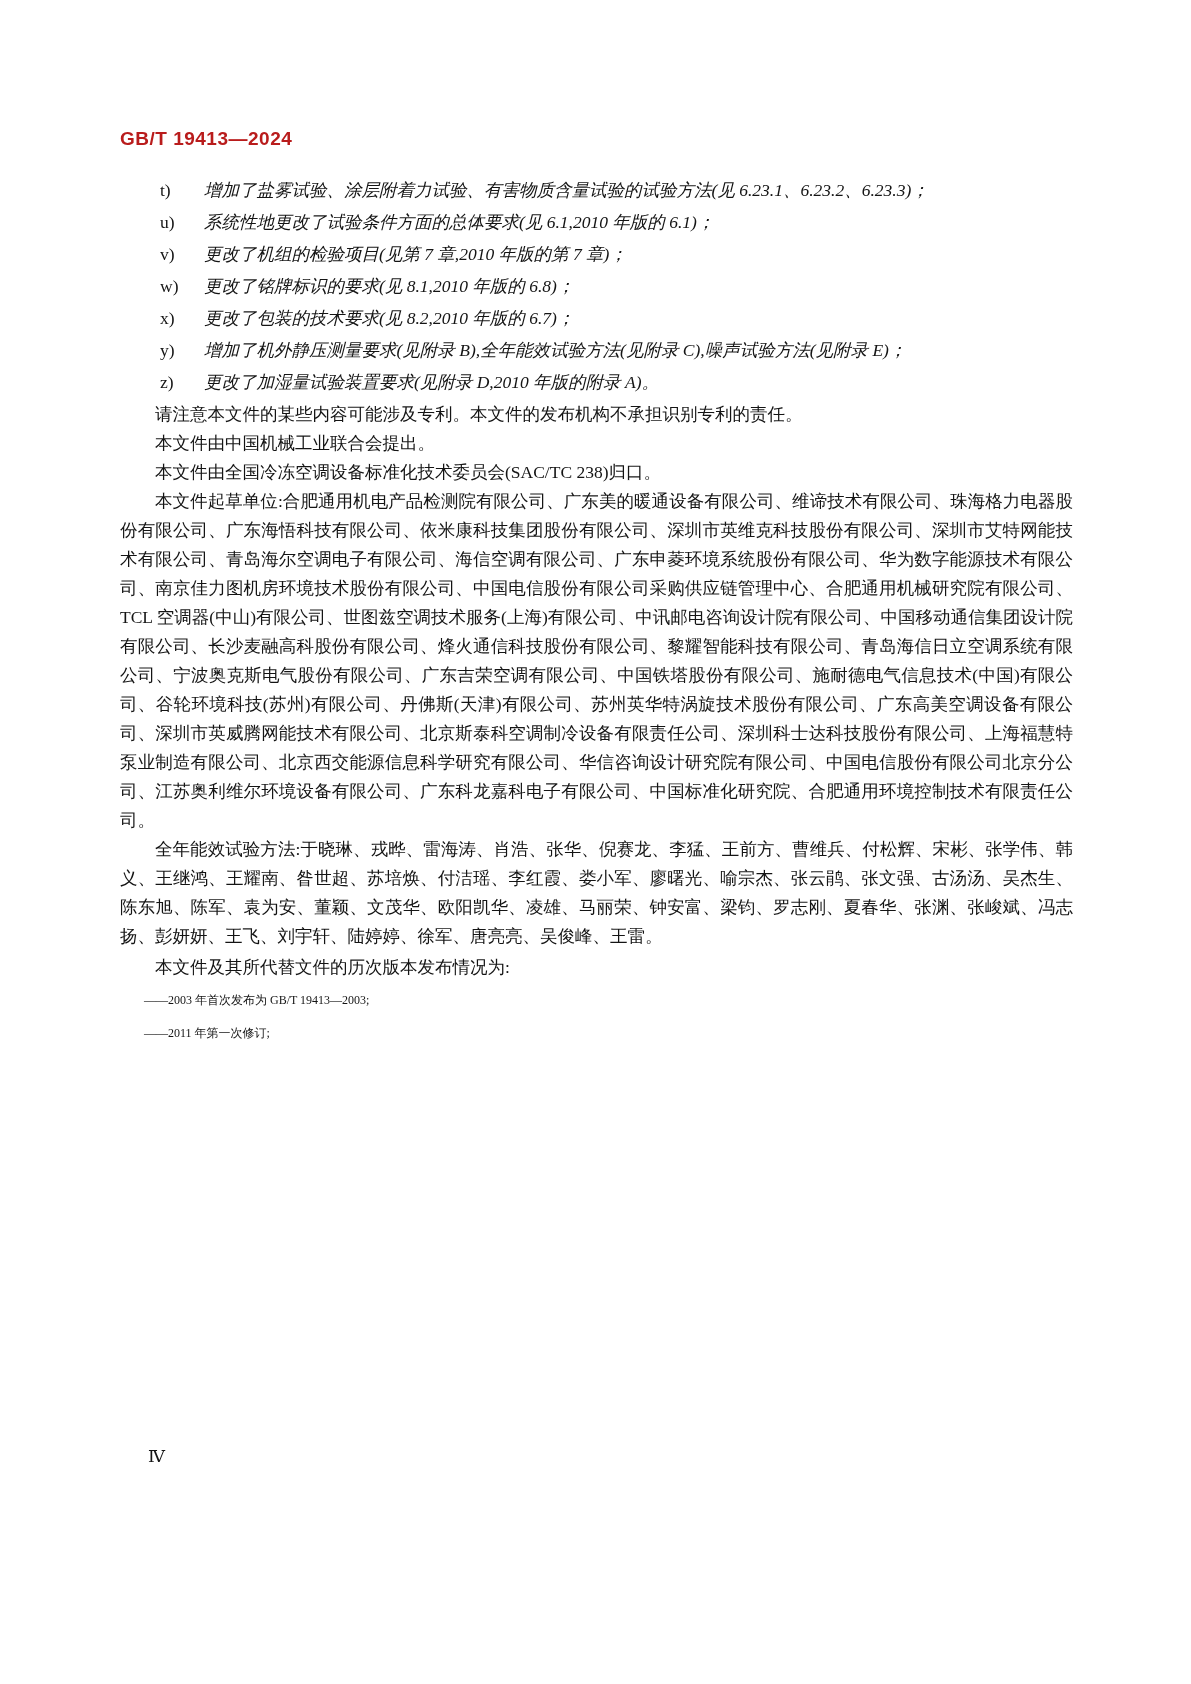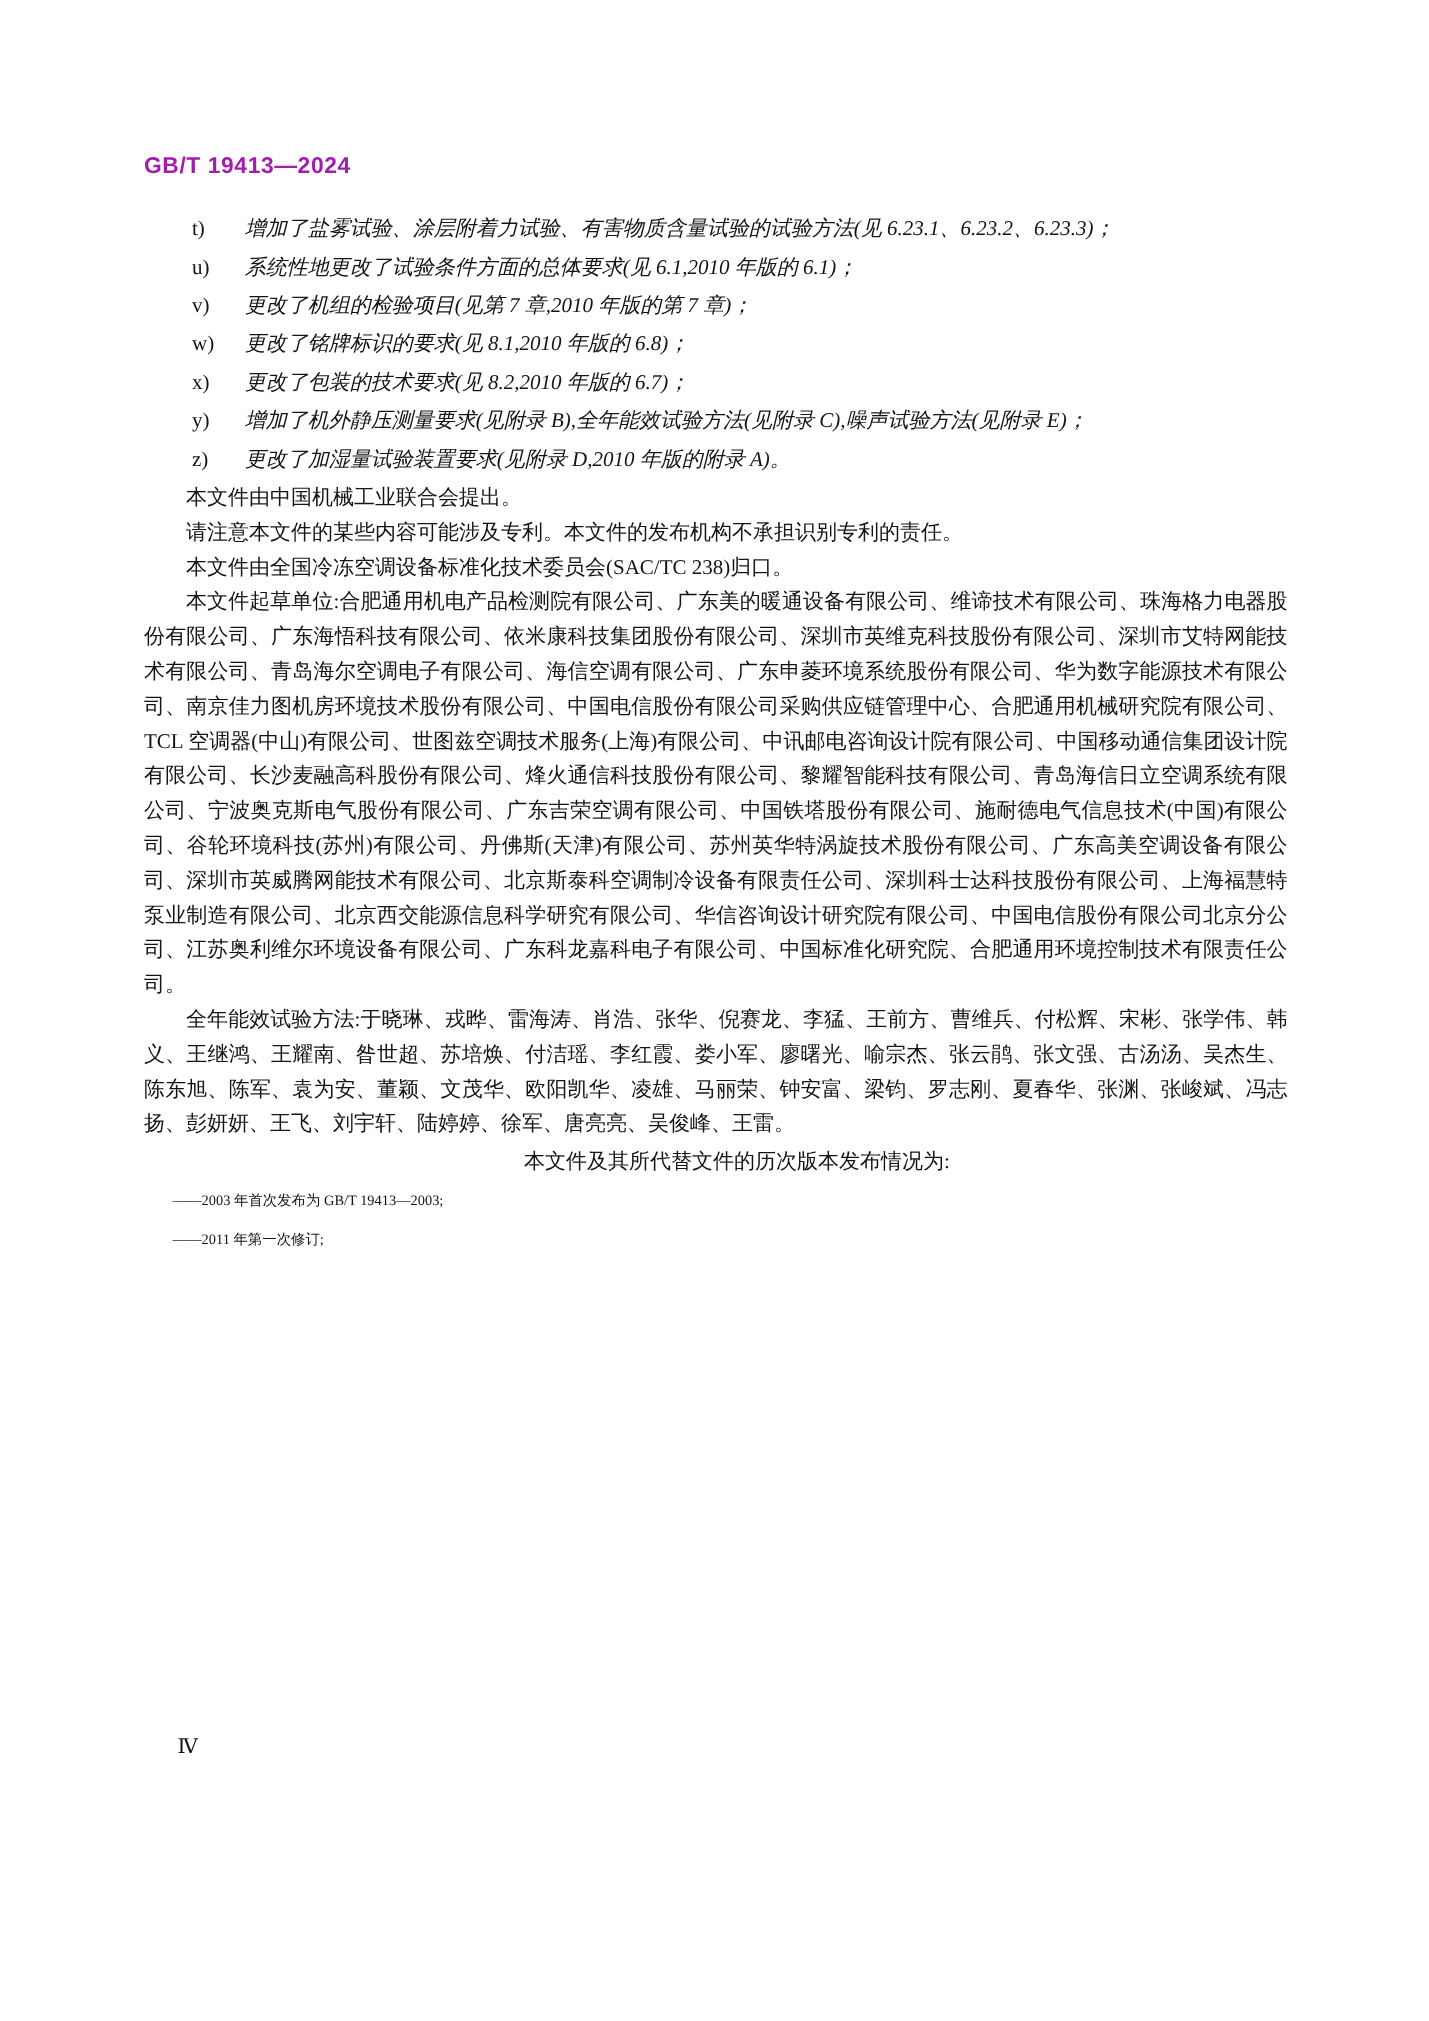--- a/index.html
+++ b/index.html
@@ -20,21 +20,21 @@
     overflow: hidden;
   }
   .page-header {
     margin-bottom: 26px;
   }
   .std-number {
     font-family: "Liberation Sans", "DejaVu Sans", sans-serif;
     font-weight: bold;
     font-size: 19px;
     letter-spacing: 0.5px;
-    color: #a21caf;
+    color: #b91c1c;
     text-align: right;
   }
   .amendments {
     margin-left: 40px;
   }
   .amendment {
     display: flex;
     font-size: 17.5px;
     line-height: 29px;
     margin-bottom: 3px;
@@ -53,21 +53,20 @@
     font-size: 17.5px;
     line-height: 29px;
     text-indent: 2em;
     text-align: justify;
   }
   .history-intro {
     font-size: 17.5px;
     line-height: 29px;
     text-indent: 2em;
     margin-top: 2px;
-    text-align: center;
   }
   .history-item {
     font-size: 12px;
     line-height: 29px;
     text-indent: 2em;
     margin-top: 4px;
   }
   .page-number {
     position: absolute;
     left: 148px;
@@ -118,23 +117,23 @@
       </div>
 
       <div class="amendment">
         <span class="marker">z)</span>
         <span class="text">更改了加湿量试验装置要求(见附录 D,2010 年版的附录 A)。</span>
       </div>
     </div>
 
   <div class="body-text">
 
+      <p class="para">请注意本文件的某些内容可能涉及专利。本文件的发布机构不承担识别专利的责任。</p>
+
       <p class="para">本文件由中国机械工业联合会提出。</p>
-
-      <p class="para">请注意本文件的某些内容可能涉及专利。本文件的发布机构不承担识别专利的责任。</p>
 
       <p class="para">本文件由全国冷冻空调设备标准化技术委员会(SAC/TC 238)归口。</p>
 
       <p class="para">本文件起草单位:合肥通用机电产品检测院有限公司、广东美的暖通设备有限公司、维谛技术有限公司、珠海格力电器股份有限公司、广东海悟科技有限公司、依米康科技集团股份有限公司、深圳市英维克科技股份有限公司、深圳市艾特网能技术有限公司、青岛海尔空调电子有限公司、海信空调有限公司、广东申菱环境系统股份有限公司、华为数字能源技术有限公司、南京佳力图机房环境技术股份有限公司、中国电信股份有限公司采购供应链管理中心、合肥通用机械研究院有限公司、TCL 空调器(中山)有限公司、世图兹空调技术服务(上海)有限公司、中讯邮电咨询设计院有限公司、中国移动通信集团设计院有限公司、长沙麦融高科股份有限公司、烽火通信科技股份有限公司、黎耀智能科技有限公司、青岛海信日立空调系统有限公司、宁波奥克斯电气股份有限公司、广东吉荣空调有限公司、中国铁塔股份有限公司、施耐德电气信息技术(中国)有限公司、谷轮环境科技(苏州)有限公司、丹佛斯(天津)有限公司、苏州英华特涡旋技术股份有限公司、广东高美空调设备有限公司、深圳市英威腾网能技术有限公司、北京斯泰科空调制冷设备有限责任公司、深圳科士达科技股份有限公司、上海福慧特泵业制造有限公司、北京西交能源信息科学研究有限公司、华信咨询设计研究院有限公司、中国电信股份有限公司北京分公司、江苏奥利维尔环境设备有限公司、广东科龙嘉科电子有限公司、中国标准化研究院、合肥通用环境控制技术有限责任公司。</p>
 
       <p class="para">全年能效试验方法:于晓琳、戎晔、雷海涛、肖浩、张华、倪赛龙、李猛、王前方、曹维兵、付松辉、宋彬、张学伟、韩义、王继鸿、王耀南、昝世超、苏培焕、付洁瑶、李红霞、娄小军、廖曙光、喻宗杰、张云鹃、张文强、古汤汤、吴杰生、陈东旭、陈军、袁为安、董颖、文茂华、欧阳凯华、凌雄、马丽荣、钟安富、梁钧、罗志刚、夏春华、张渊、张峻斌、冯志扬、彭妍妍、王飞、刘宇轩、陆婷婷、徐军、唐亮亮、吴俊峰、王雷。</p>
     </div>
 
   <p class="history-intro">本文件及其所代替文件的历次版本发布情况为:</p>
 

